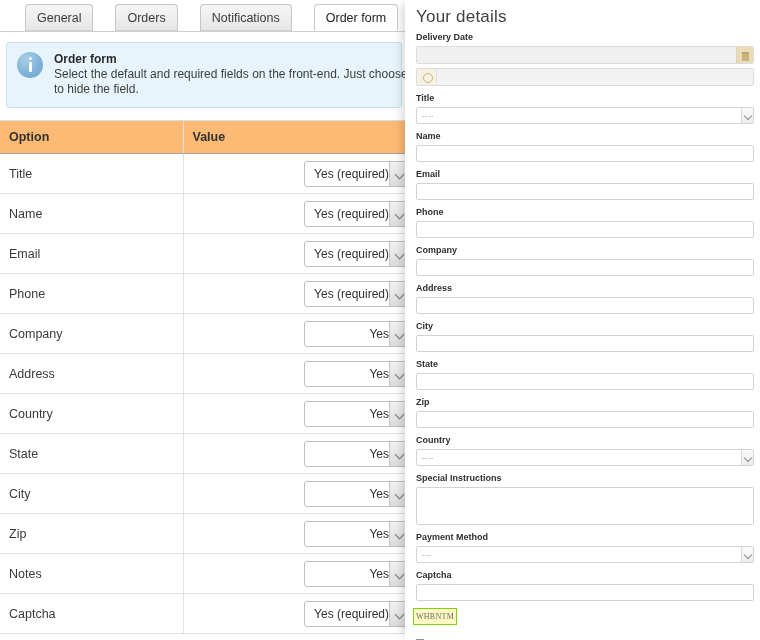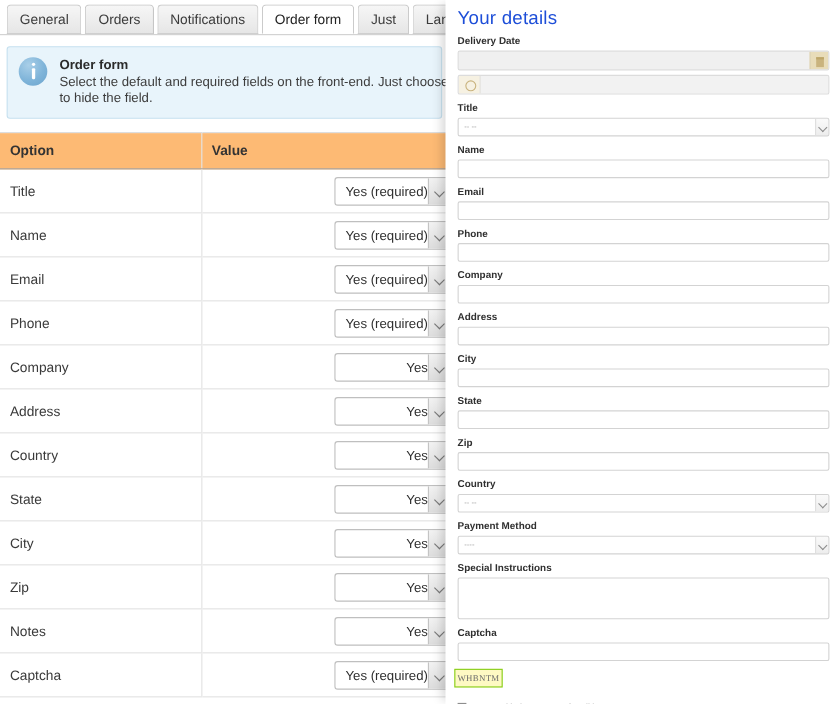--- a/index.html
+++ b/index.html
@@ -39,20 +39,21 @@
     line-height: 26px;
     padding: 0 11px;
     margin-right: 3px;
     font-size: 12.5px;
     color: #3b3b3b;
     background: linear-gradient(to bottom, #f6f6f6 0%, #e6e6e6 100%);
     border: 1px solid #c6c6c6;
     border-bottom: 1px solid #cfcfcf;
     border-radius: 4px 4px 0 0;
     cursor: pointer;
+    margin-left: 19px;
   }
   .tab.active {
     background: #ffffff;
     border-color: #c6c6c6;
     border-bottom: 1px solid #ffffff;
     color: #222;
     position: relative;
     z-index: 3;
   }
 
@@ -181,21 +182,21 @@
     left: 405px; top: 0;
     width: 355px; height: 640px;
     background: #ffffff;
     overflow: hidden;
     box-shadow: -7px 0 9px -4px rgba(0,0,0,0.16);
     padding: 0 8px 0 8px;
   }
   .pv-title {
     font-size: 17px;
     font-weight: normal;
-    color: #1d4ed8;
+    color: #404040;
     margin: 7px 0 5px 3px;
     letter-spacing: 0.2px;
   }
   .fg { margin: 0 0 7px 3px; }
   .fg-label {
     font-size: 9px;
     font-weight: bold;
     color: #2f2f2f;
     display: block;
     margin-bottom: 3px;
@@ -499,26 +500,26 @@
         </div>
         <div class="fg">
           <span class="fg-label">Zip</span>
           <div class="inp"></div>
         </div>
         <div class="fg">
           <span class="fg-label">Country</span>
           <div class="sel"><span>-- --</span><span class="sel-arrow"></span></div>
         </div>
         <div class="fg">
+          <span class="fg-label">Special Instructions</span>
+          <div class="inp tall"></div>
+        </div>
+        <div class="fg">
           <span class="fg-label">Payment Method</span>
           <div class="sel"><span>----</span><span class="sel-arrow"></span></div>
-        </div>
-        <div class="fg">
-          <span class="fg-label">Special Instructions</span>
-          <div class="inp tall"></div>
         </div>
         <div class="fg">
           <span class="fg-label">Captcha</span>
           <div class="inp"></div>
         </div>
       </div>
 
     <div class="captcha-img">WHBNTM</div>
 
     <div class="terms-row">

